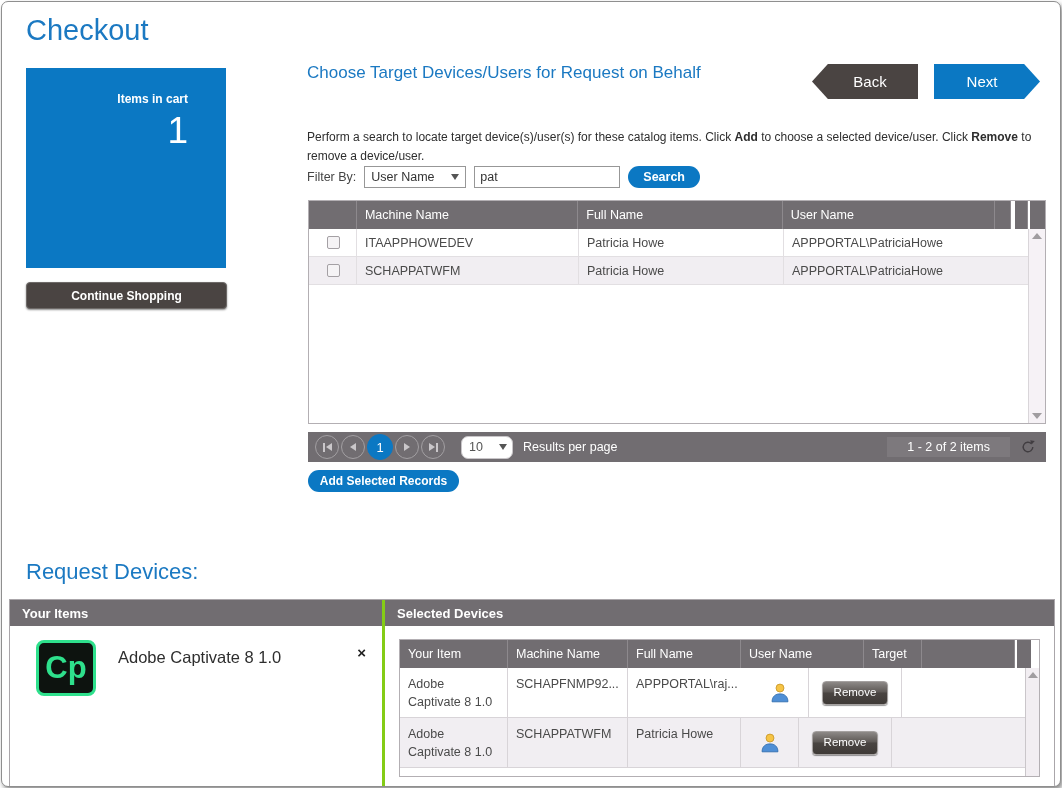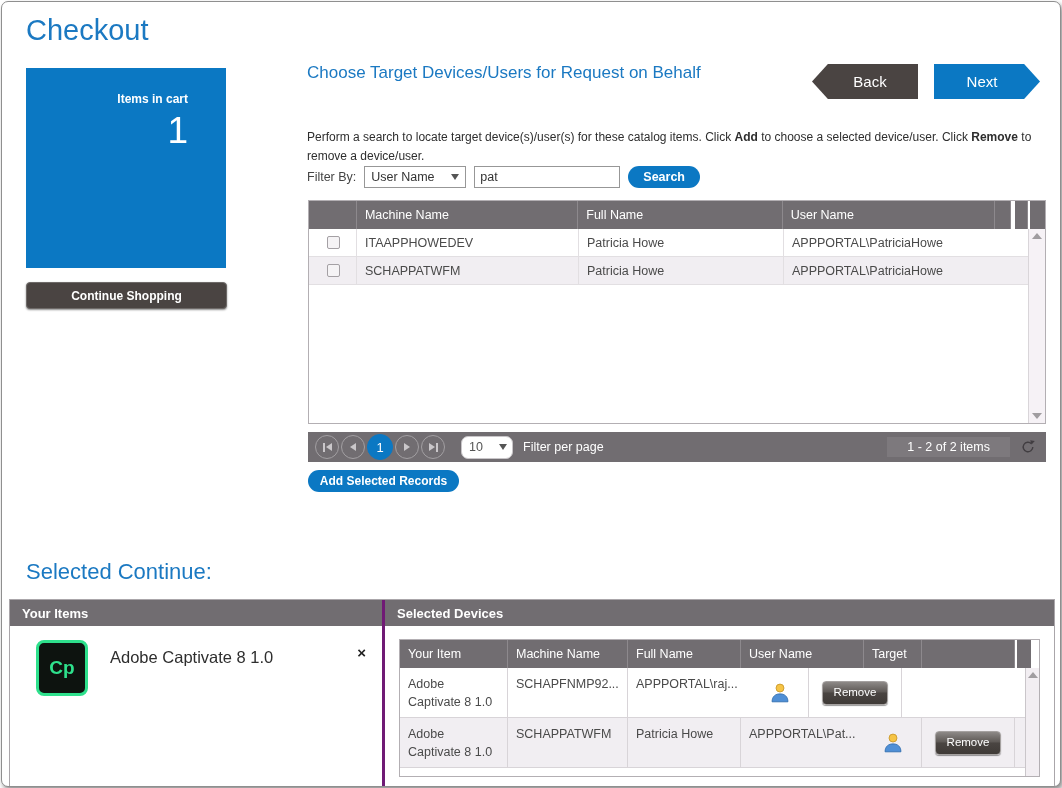--- a/index.html
+++ b/index.html
@@ -64,25 +64,25 @@
   .size-select .dd-caret { border-top-color:#555; }
   .rpp-label { margin-left:10px; font-size:12.5px; }
   .range-box { margin-left:auto; background:#7d797d; height:20px; display:flex; align-items:center; padding:0 20px; font-size:12.5px; }
   .refresh { width:36px; display:flex; align-items:center; justify-content:center; cursor:pointer; }
 
   .add-btn { position:absolute; left:306px; top:468px; width:151px; height:22px; background:#0b78c3; border:none; border-radius:11px; color:#fff; font-size:12px; font-weight:bold; display:flex; align-items:center; justify-content:center; cursor:pointer; }
 
   
   .selected-heading { position:absolute; left:24px; top:557px; font-size:22px; color:#1b79c2; }
   .bottom { position:absolute; left:7px; top:597px; width:1046px; height:189px; border:1px solid #aaa6aa; border-bottom:none; display:flex; background:#fff; }
-  .left-panel { width:375px; border-right:3px solid #701a75; }
+  .left-panel { width:375px; border-right:3px solid #84cc16; }
   .right-panel { flex:1; }
   .panel-header { height:26px; background:#716d71; color:#fff; font-size:13px; font-weight:bold; display:flex; align-items:center; padding-left:12px; }
   .item-row { display:flex; align-items:flex-start; padding:14px 16px 0 26px; }
-  .cp-icon { width:52px; height:56px; background:#0d130f; border:3px solid #2ee08c; border-radius:8px; color:#2ee08c; font-size:19px; font-weight:bold; display:flex; align-items:center; justify-content:center; }
+  .cp-icon { width:60px; height:56px; background:#0d130f; border:3px solid #2ee08c; border-radius:8px; color:#2ee08c; font-size:31px; font-weight:bold; display:flex; align-items:center; justify-content:center; }
   .item-name { margin-left:22px; margin-top:8px; font-size:16.5px; color:#2e2e2e; }
   .close-x { margin-left:auto; margin-top:4px; font-size:15px; font-weight:bold; color:#222; cursor:pointer; }
 
   .sd-table { margin:13px 14px 0 14px; border:1px solid #b3afb3; position:relative; }
   .sd-header { display:flex; height:28px; font-size:12.5px; color:#fff; }
   .sd-hc { background:#716d71; border-right:1px solid #8d898d; display:flex; align-items:center; padding-left:8px; }
   .sd-hc:last-child { border-right:none; }
   .s-item { width:108px; } .s-machine { width:120px; } .s-full { width:113px; } .s-user { width:123px; } .s-action { width:58px; } .s-btn { width:93px; }
   .s-gap { width:2px; background:#fff; padding:0; border:none; } .s-cap { width:14px; padding:0; }
   .sd-row { display:flex; height:50px; font-size:12.5px; color:#4a4a4a; border-bottom:1px solid #d8d4d8; }
@@ -178,33 +178,33 @@
         <span class="g-right"></span>
       </div>
     <div class="pbtn">
         <span class="g-right"></span>
         <span class="g-bar"></span>
       </div>
     <div class="size-select">
       <span>10</span>
       <span class="dd-caret"></span>
     </div>
-    <span class="rpp-label">Filter per page</span>
+    <span class="rpp-label">Results per page</span>
     <div class="range-box">1 - 2 of 2 items</div>
     <div class="refresh">
       <svg width="16" height="16" viewBox="0 0 16 16">
         <path d="M12.8 8a4.8 4.8 0 1 1-1.3-3.3" fill="none" stroke="#413d41" stroke-width="1.4"></path>
         <polygon points="10.2,1.2 14.8,2.0 11.6,5.4" fill="#413d41"></polygon>
       </svg>
     </div>
   </div>
 
   <button class="add-btn">Add Selected Records</button>
 
-  <div class="selected-heading">Selected Continue:</div>
+  <div class="selected-heading">Request Devices:</div>
 
   <div class="bottom">
     <div class="left-panel">
       <div class="panel-header">Your Items</div>
       <div class="item-row">
         <div class="cp-icon">Cp</div>
         <div class="item-name">Adobe Captivate 8 1.0</div>
         <div class="close-x">×</div>
       </div>
     </div>
@@ -232,21 +232,20 @@
             </svg>
           </div>
           <div class="sd-cell s-btn center">
             <div class="remove-btn">Remove</div>
           </div>
         </div>
         <div class="sd-row alt">
           <div class="sd-cell s-item">Adobe Captivate 8 1.0</div>
           <div class="sd-cell s-machine">SCHAPPATWFM</div>
           <div class="sd-cell s-full">Patricia Howe</div>
-          <div class="sd-cell s-user">APPPORTAL\Pat...</div>
           <div class="sd-cell s-action center">
             <svg width="22" height="22" viewBox="0 0 20 20">
               <circle cx="10" cy="5.5" r="3.6" fill="#f6c445" stroke="#c9992b" stroke-width="0.8"></circle>
               <path d="M2.8 18 c0-5 3.2-7.2 7.2-7.2 s7.2 2.2 7.2 7.2 z" fill="#4f8fd6" stroke="#2f6cae" stroke-width="0.8"></path>
             </svg>
           </div>
           <div class="sd-cell s-btn center">
             <div class="remove-btn">Remove</div>
           </div>
         </div>

